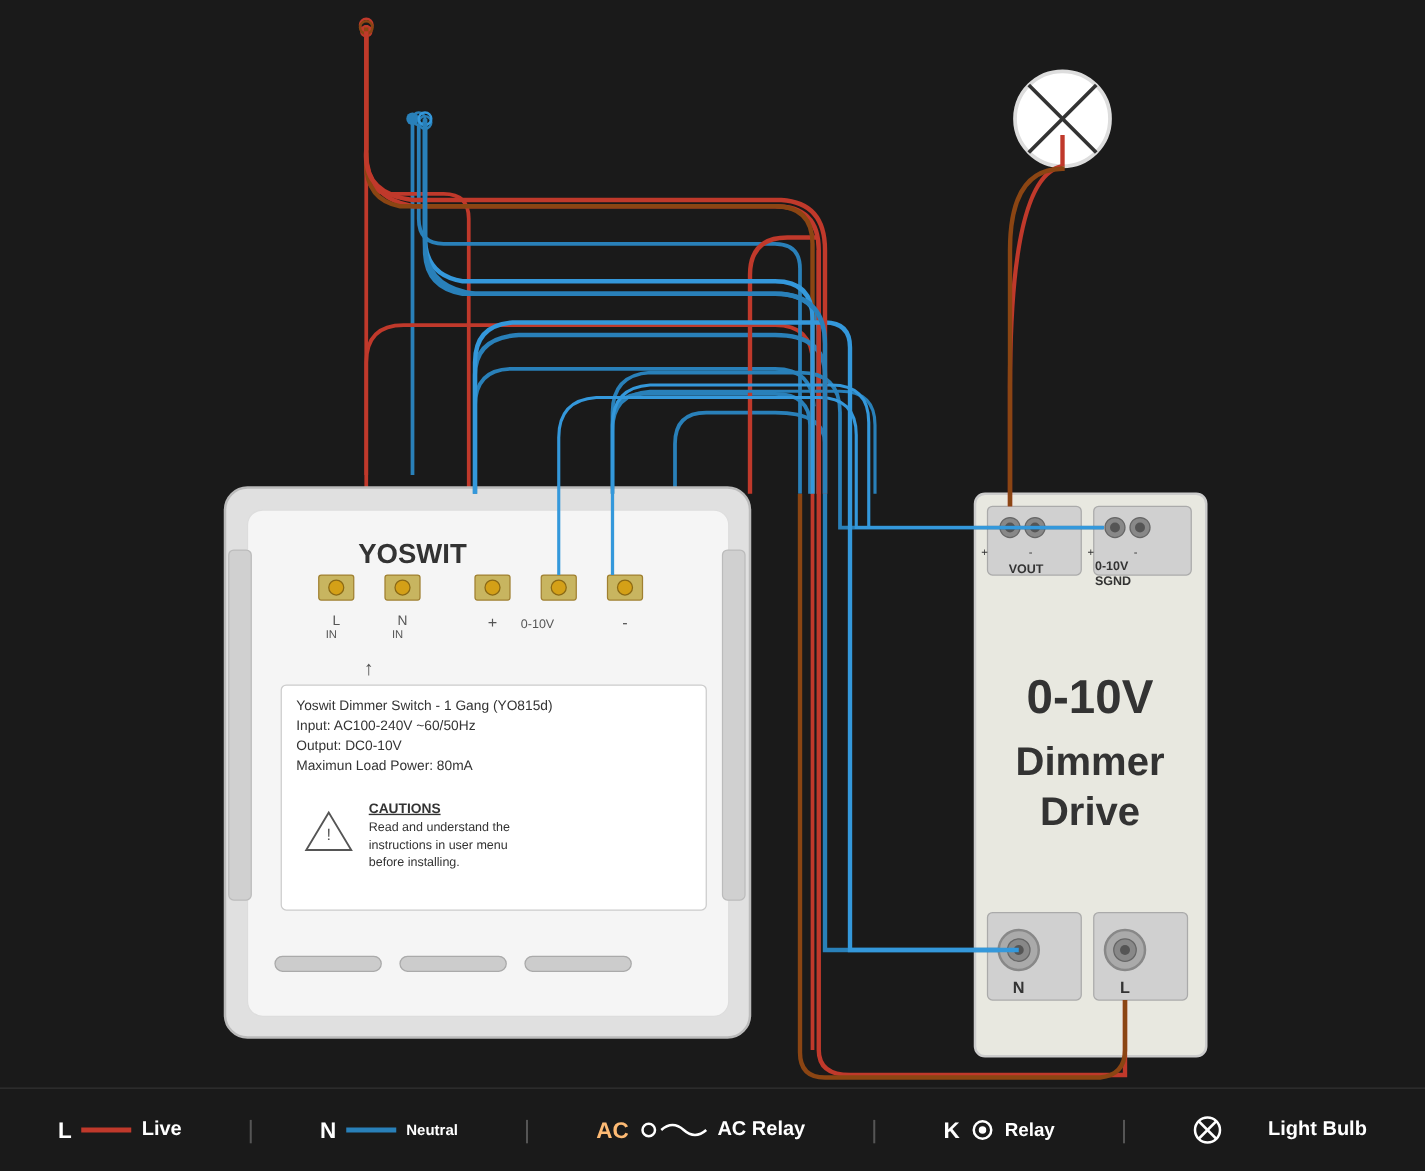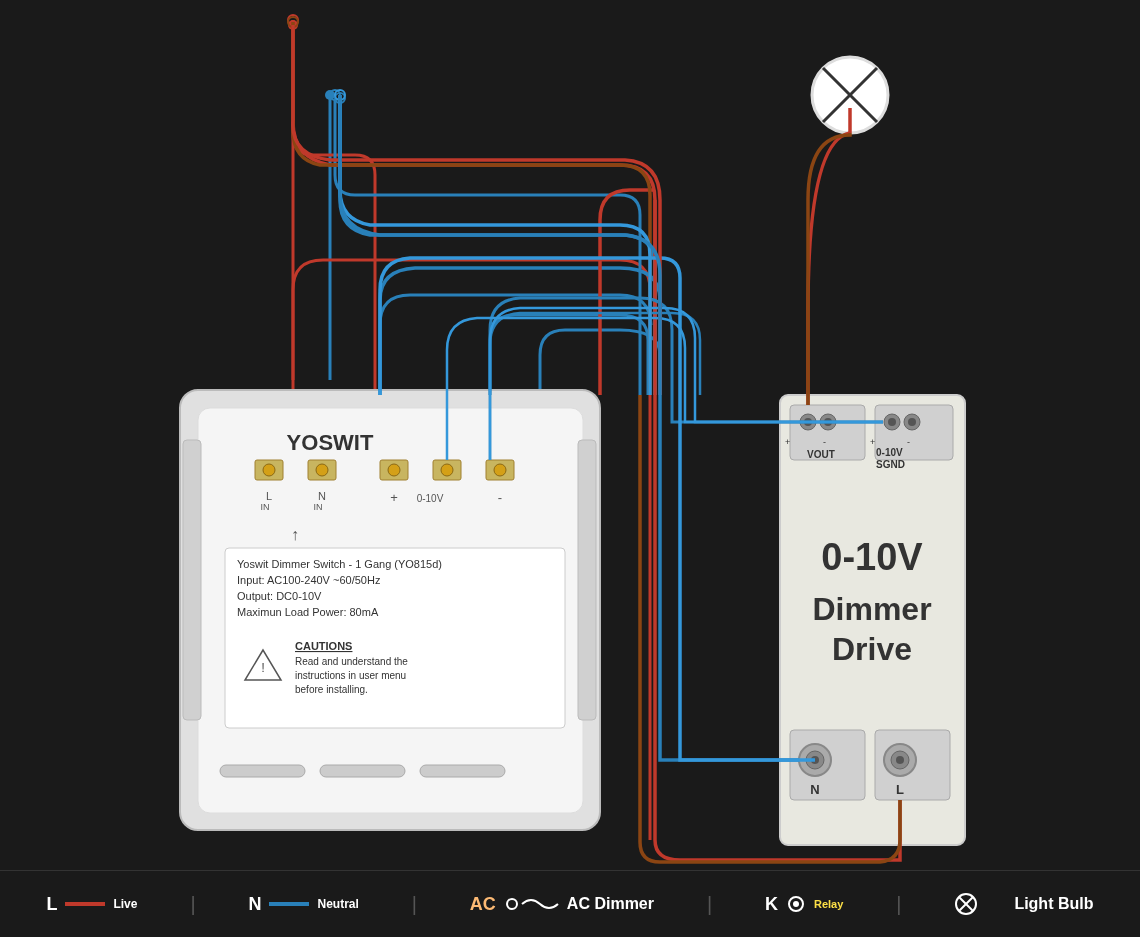--- a/index.html
+++ b/index.html
@@ -252,52 +252,52 @@
     <path d="M340,95 L340,195 Q340,230 380,235 L625,235 Q660,238 660,275 L660,395" stroke="#2980b9" stroke-width="3.5" fill="none"></path>
 
   </svg>
 </div>
 
 <div id="legend">
 
   <div class="legend-item">
     <span style="font-weight:bold; color:#fff; font-size:18px;">L</span>
     <div class="legend-line-live"></div>
-    <span style="color:#fff; font-size:12px;">Live</span>
+    <span style="color:#fff; font-size:16px;">Live</span>
   </div>
 
   <span class="legend-separator">|</span>
 
   <div class="legend-item">
     <span style="font-weight:bold; color:#fff; font-size:18px;">N</span>
     <div class="legend-line-neutral"></div>
     <span style="color:#fff; font-size:12px;">Neutral</span>
   </div>
 
   <span class="legend-separator">|</span>
 
   <div class="legend-item">
     <span style="font-weight:bold; color:#fdba74; font-size:18px;">AC</span>
     <svg width="55" height="20">
       <circle cx="8" cy="10" r="5" fill="none" stroke="#fff" stroke-width="2"></circle>
       <path d="M18,10 Q27,2 36,10 Q45,18 54,10" fill="none" stroke="#fff" stroke-width="2"></path>
       <circle cx="62" cy="10" r="5" fill="none" stroke="#fff" stroke-width="2"></circle>
     </svg>
-    <span style="color:#fff; font-size:16px;">AC Dimmer</span>
+    <span style="color:#fff; font-size:16px;">AC Relay</span>
   </div>
 
   <span class="legend-separator">|</span>
 
   <div class="legend-item">
     <span style="font-weight:bold; color:#fff; font-size:18px;">K</span>
     <svg width="20" height="20">
       <circle cx="10" cy="10" r="7" fill="none" stroke="#fff" stroke-width="2"></circle>
       <circle cx="10" cy="10" r="3" fill="#fff"></circle>
     </svg>
-    <span style="color:#fde047; font-size:11px;">Relay</span>
+    <span style="color:#ffffff; font-size:15px;">Relay</span>
   </div>
 
   <span class="legend-separator">|</span>
 
   <div class="legend-item">
     <svg width="24" height="24">
       <circle cx="12" cy="12" r="10" fill="none" stroke="#fff" stroke-width="2"></circle>
       <line x1="5" y1="5" x2="19" y2="19" stroke="#fff" stroke-width="2"></line>
       <line x1="19" y1="5" x2="5" y2="19" stroke="#fff" stroke-width="2"></line>
     </svg>

